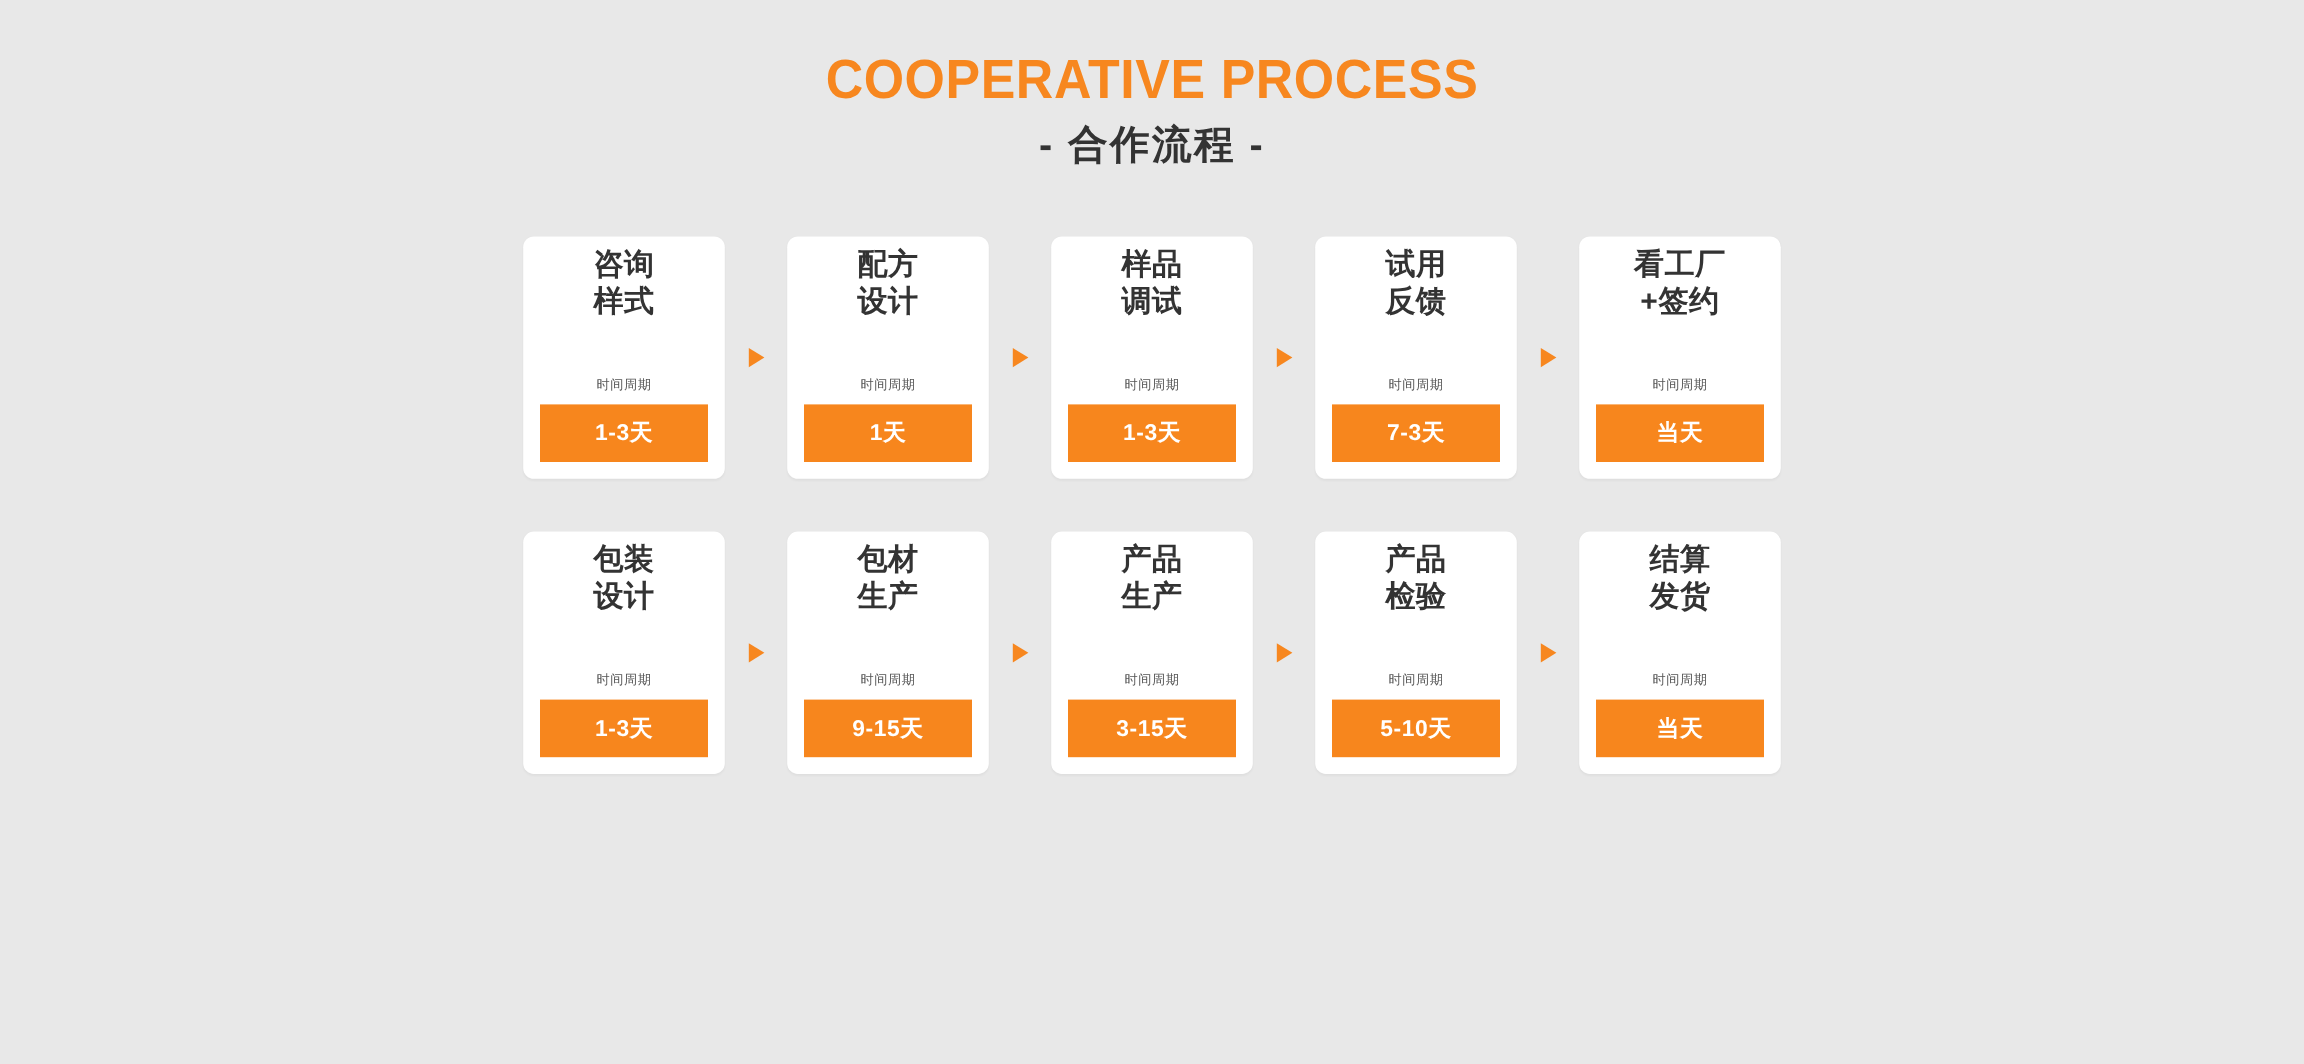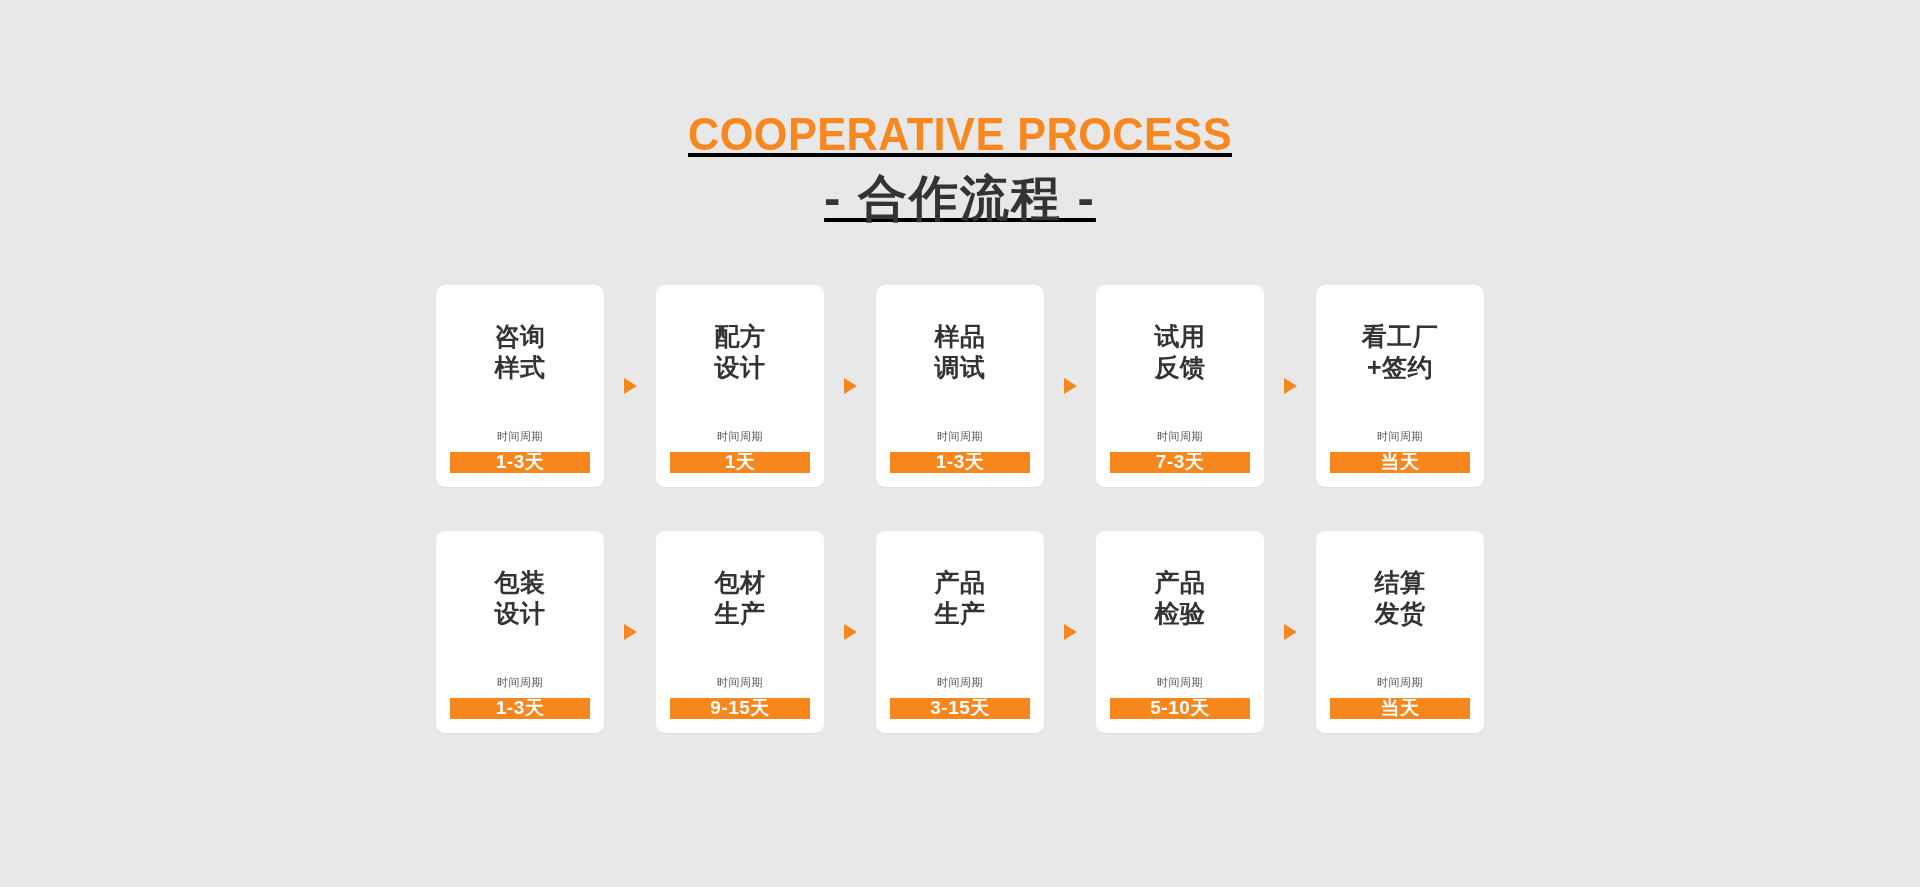--- a/index.html
+++ b/index.html
@@ -19,35 +19,34 @@
   .page {
     position: relative;
     width: 1920px;
     height: 887px;
     box-sizing: border-box;
   }
 
   
   .header {
     text-align: center;
-    padding-top: 109px;
-    text-decoration: underline;
+    padding-top: 41px;
   }
   .title-en {
     font-size: 46px;
     font-weight: 700;
     letter-spacing: 0.5px;
     color: #f7871f;
     line-height: 1.1;
     margin: 0;
     transform: scaleX(0.94);
     font-family: "Liberation Sans Narrow", "Liberation Sans", sans-serif;
   }
   .title-cn {
-    font-size: 49px;
+    font-size: 33px;
     font-weight: 700;
     color: #333333;
     line-height: 1.25;
     margin: 8px 0 0 0;
     letter-spacing: 2px;
     font-family: "Liberation Sans", "DejaVu Sans", sans-serif;
   }
 
   
   .flow {
@@ -65,21 +64,21 @@
 
   .card {
     width: 168px;
     height: 202px;
     background: #ffffff;
     border-radius: 9px;
     box-sizing: border-box;
     display: flex;
     flex-direction: column;
     align-items: center;
-    padding-top: 36px;
+    padding-top: 8px;
     padding-bottom: 14px;
     box-shadow: 0 1px 2px rgba(0,0,0,0.04);
   }
   .card-title {
     font-size: 25px;
     font-weight: 700;
     color: #333333;
     line-height: 1.26;
     text-align: center;
     letter-spacing: 0.5px;
@@ -89,21 +88,21 @@
     margin-top: auto;
     font-size: 11px;
     color: #555555;
     font-weight: 400;
     letter-spacing: 0.5px;
     line-height: 1.2;
   }
   .card-badge {
     margin-top: 9px;
     width: 140px;
-    height: 21px;
+    height: 48px;
     background: #f7861d;
     color: #ffffff;
     font-size: 19px;
     font-weight: 700;
     display: flex;
     align-items: center;
     justify-content: center;
     letter-spacing: 0.5px;
   }
 

